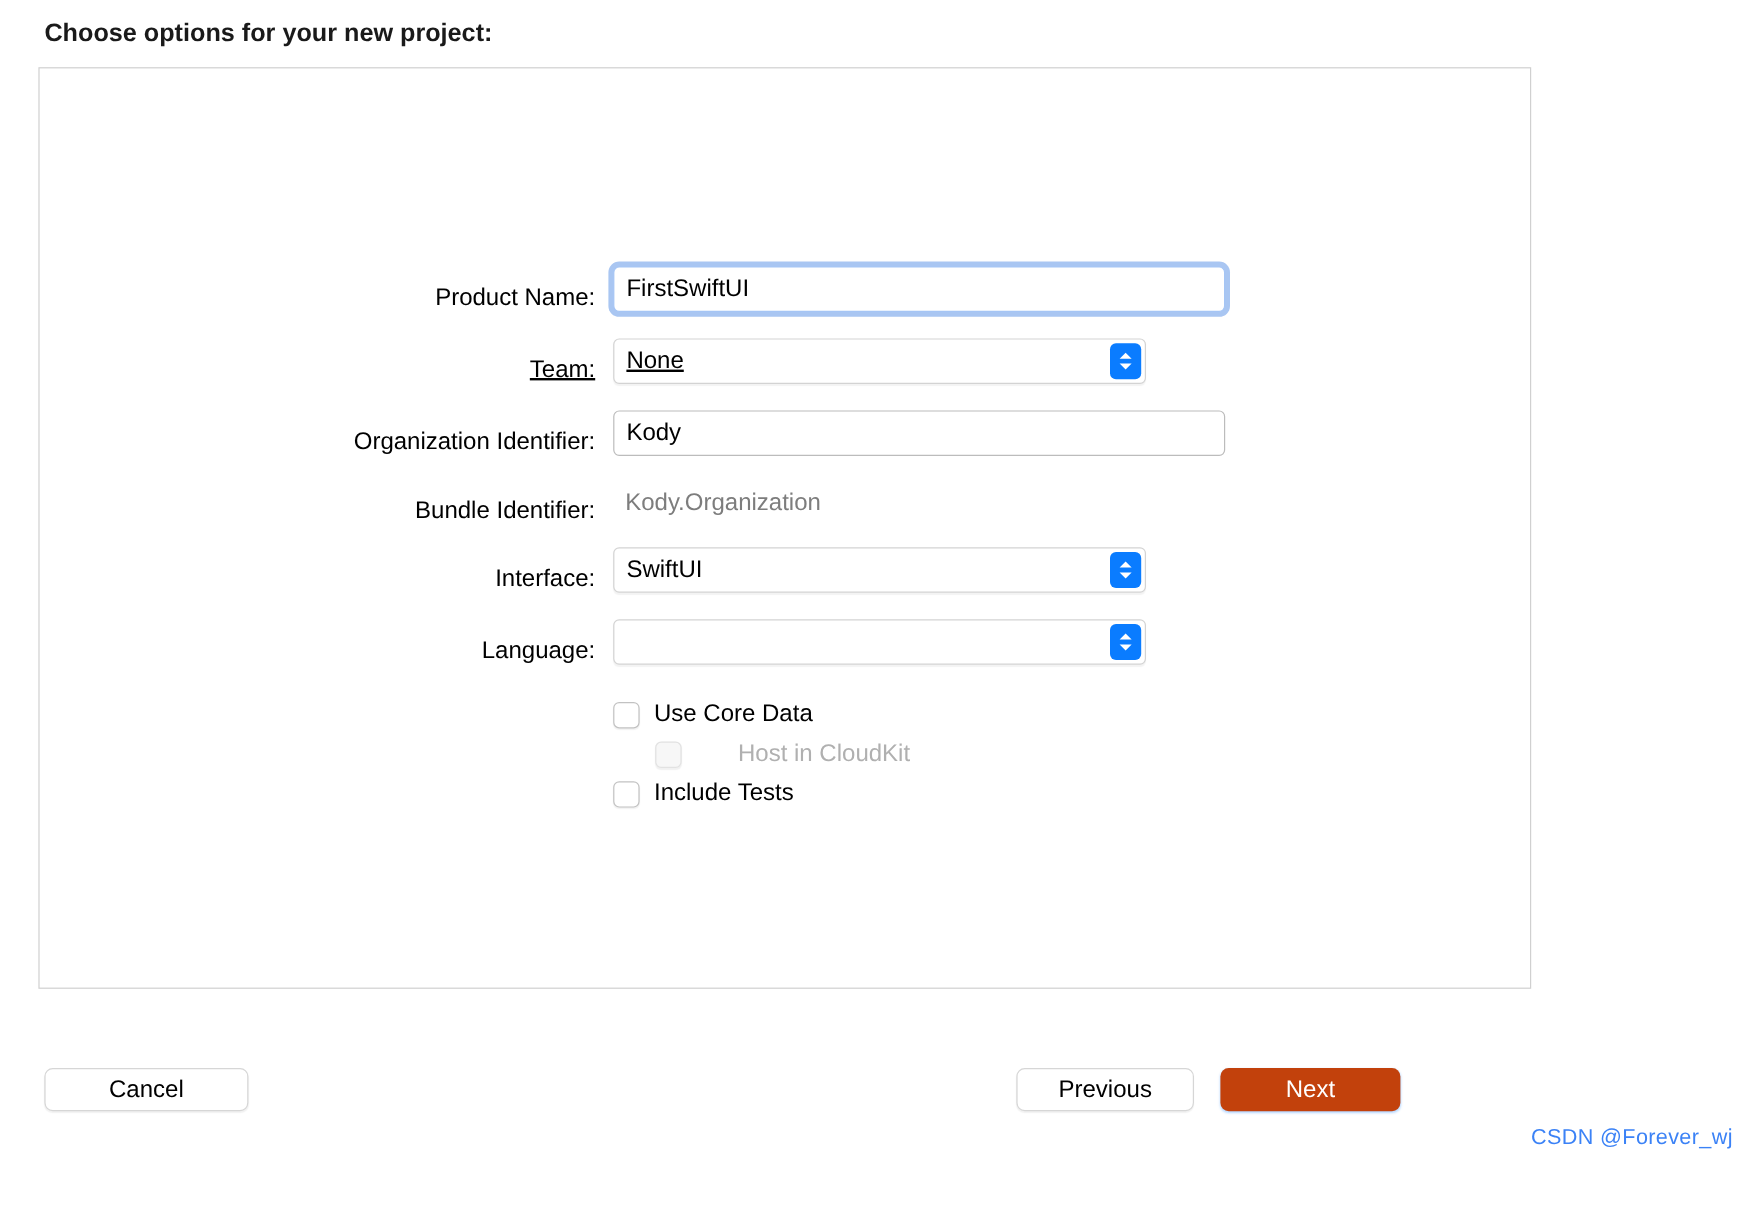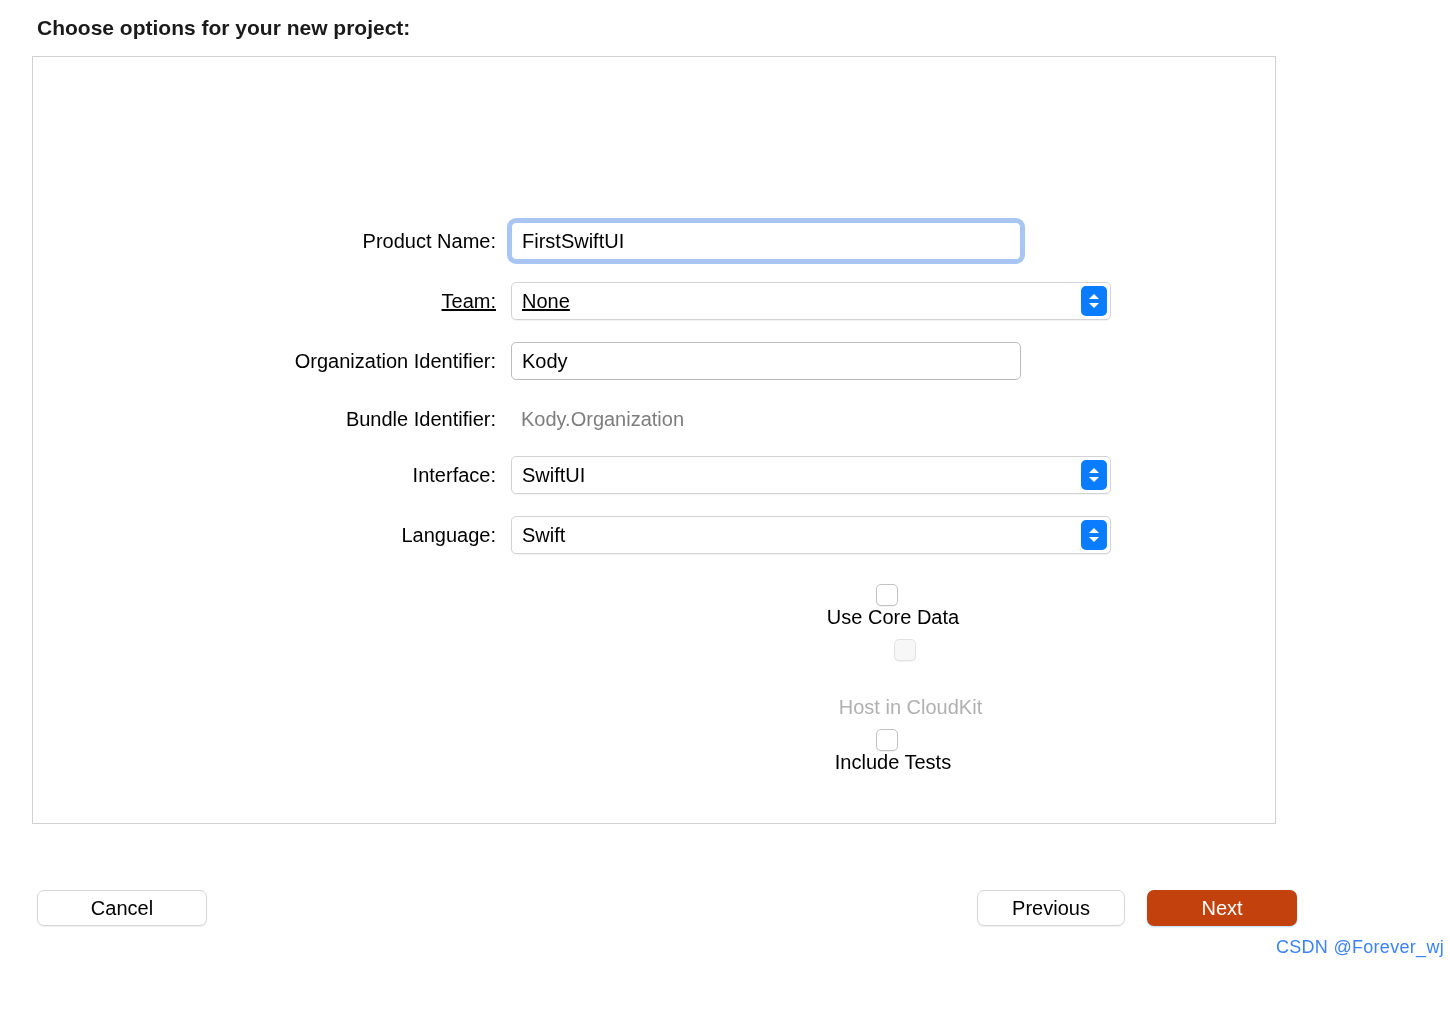--- a/index.html
+++ b/index.html
@@ -35,21 +35,21 @@
       background: #fff;
     }
     .form {
       position: absolute;
       top: 165px;
       left: 0;
       width: 100%;
     }
     .form-row {
       display: flex;
-      align-items: center;
+      align-items: flex-end;
       margin-bottom: 20px;
     }
     .label-cell {
       width: 478px;
       text-align: right;
       padding-right: 15px;
       font-size: 20px;
       color: #000;
     }
     .field-cell {
@@ -65,21 +65,21 @@
       border-radius: 5px;
       background: #fff;
       outline: none;
       font-family: inherit;
     }
     .text-input.focused {
       border: 1px solid #a5c5f5;
       box-shadow: 0 0 0 4px #a9c6f2;
     }
     .dropdown {
-      width: 600px;
+      width: 444px;
       height: 38px;
       border: 1px solid #d3d3d3;
       border-radius: 5px;
       background: #fff;
       display: flex;
       align-items: center;
       padding: 0 10px;
       position: relative;
       font-size: 20px;
       box-shadow: 0 1px 1px rgba(0,0,0,0.05);
@@ -121,21 +121,20 @@
       padding: 6px 10px;
       height: 38px;
       display: flex;
       align-items: center;
     }
     .checkbox-row {
       display: flex;
       align-items: center;
       margin-bottom: 10px;
       padding-left: 478px;
-      flex-direction: column;
     }
     .checkbox {
       width: 22px;
       height: 22px;
       border: 1px solid #c2c2c2;
       border-radius: 5px;
       background: #fff;
       margin-right: 12px;
       flex-shrink: 0;
       box-shadow: 0 1px 1px rgba(0,0,0,0.06);
@@ -153,21 +152,21 @@
       color: #000;
     }
     .checkbox-label.disabled {
       color: #b0b0b0;
     }
     .footer {
       position: absolute;
       bottom: 100px;
       left: 37px;
       right: 12px;
-      width: 1260px;
+      width: 1130px;
       display: flex;
       justify-content: space-between;
       align-items: center;
     }
     .footer-right {
       display: flex;
       gap: 22px;
       padding-left: 12px;
     }
     .btn {
@@ -267,21 +266,20 @@
             <div class="chevron-down"></div>
           </div>
         </div>
       </div>
     </div>
 
     <div class="form-row form-row-language">
       <div class="label-cell">Language:</div>
       <div class="field-cell">
         <div class="dropdown">
-          <span class="dropdown-text">Swift</span>
           <div class="dropdown-button">
             <div class="chevron-up"></div>
             <div class="chevron-down"></div>
           </div>
         </div>
       </div>
     </div>
 
     <div class="checkbox-row">
       <div class="checkbox"></div>

